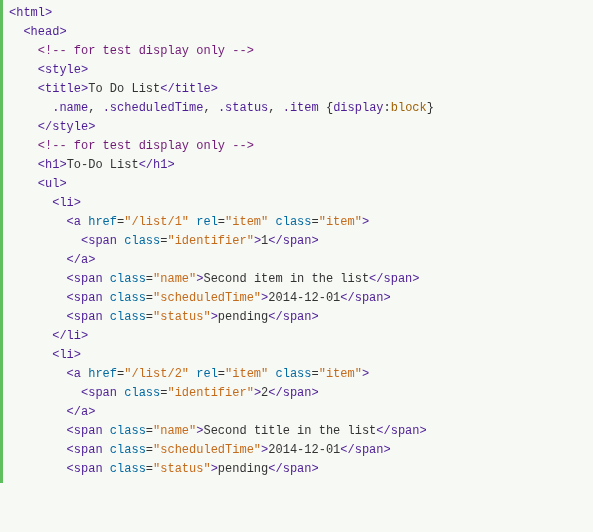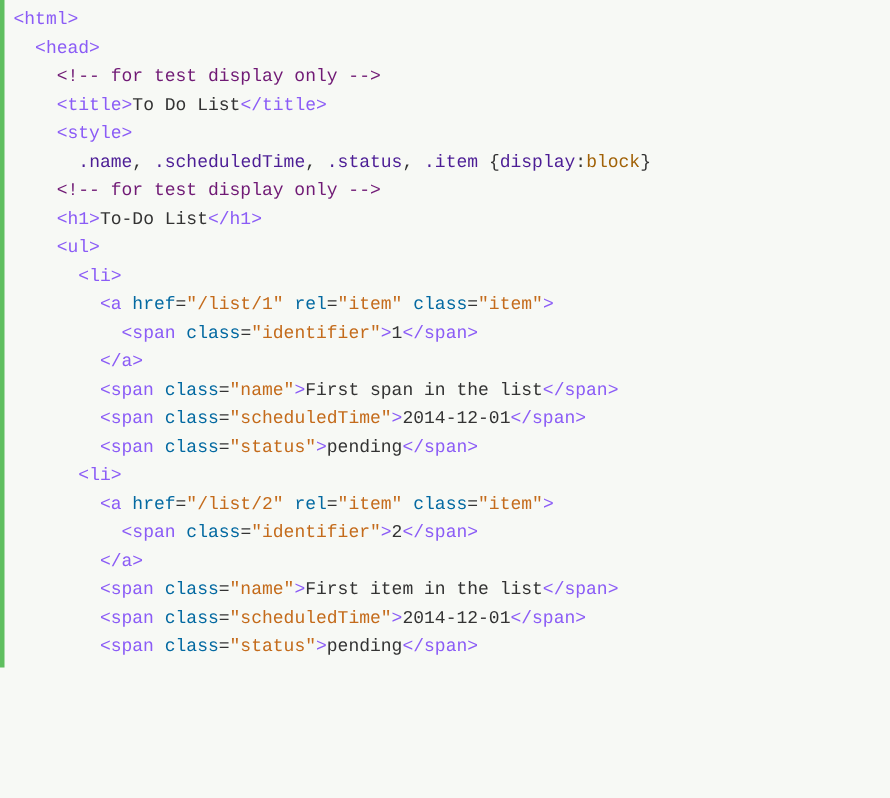--- a/index.html
+++ b/index.html
@@ -8,50 +8,52 @@
   border-left:3px solid #5fbf5f;
   font-family:Consolas,"Courier New",monospace;
   font-size:12px;
   line-height:19px;
   color:#333;
   padding:4px 0 4px 6px;
   width:593px;
   box-sizing:border-box;
 }
 .line{white-space:pre}
-.tag{color:#8b5cf6}
+.tag{color:#4c1d95}
 .attr{color:#0369a1}
 .eq{color:#333}
 .val{color:#c46b1b}
 .txt{color:#333}
 .cmt{color:#701a75}
 .prop{color:#4c1d95}
 .cssval{color:#a16207}
 .brace{color:#333}
 </style>
 </head>
 <body>
 
 <div id="code">
     <div class="line"><span></span><span class="tag">&lt;html&gt;</span></div>
     <div class="line"><span>  </span><span class="tag">&lt;head&gt;</span></div>
     <div class="line"><span>    </span><span class="cmt">&lt;!-- for test display only --&gt;</span></div>
+    <div class="line"><span>    </span><span class="tag">&lt;style&gt;</span></div>
     <div class="line"><span>    </span><span class="tag">&lt;title&gt;</span><span class="txt">To Do List</span><span class="tag">&lt;/title&gt;</span></div>
-    <div class="line"><span>    </span><span class="tag">&lt;style&gt;</span></div>
     <div class="line"><span>      </span><span class="prop">.name</span><span class="txt">, </span><span class="prop">.scheduledTime</span><span class="txt">, </span><span class="prop">.status</span><span class="txt">, </span><span class="prop">.item</span><span class="txt"> </span><span class="brace">{</span><span class="prop">display</span><span class="txt">:</span><span class="cssval">block</span><span class="brace">}</span></div>
+    <div class="line"><span>    </span><span class="tag">&lt;/style&gt;</span></div>
     <div class="line"><span>    </span><span class="cmt">&lt;!-- for test display only --&gt;</span></div>
     <div class="line"><span>    </span><span class="tag">&lt;h1&gt;</span><span class="txt">To-Do List</span><span class="tag">&lt;/h1&gt;</span></div>
     <div class="line"><span>    </span><span class="tag">&lt;ul&gt;</span></div>
     <div class="line"><span>      </span><span class="tag">&lt;li&gt;</span></div>
     <div class="line"><span>        </span><span class="tag">&lt;a </span><span class="attr">href</span><span class="eq">=</span><span class="val">"/list/1"</span><span class="tag"> </span><span class="attr">rel</span><span class="eq">=</span><span class="val">"item"</span><span class="tag"> </span><span class="attr">class</span><span class="eq">=</span><span class="val">"item"</span><span class="tag">&gt;</span></div>
     <div class="line"><span>          </span><span class="tag">&lt;span </span><span class="attr">class</span><span class="eq">=</span><span class="val">"identifier"</span><span class="tag">&gt;</span><span class="txt">1</span><span class="tag">&lt;/span&gt;</span></div>
     <div class="line"><span>        </span><span class="tag">&lt;/a&gt;</span></div>
-    <div class="line"><span>        </span><span class="tag">&lt;span </span><span class="attr">class</span><span class="eq">=</span><span class="val">"name"</span><span class="tag">&gt;</span><span class="txt">First span in the list</span><span class="tag">&lt;/span&gt;</span></div>
+    <div class="line"><span>        </span><span class="tag">&lt;span </span><span class="attr">class</span><span class="eq">=</span><span class="val">"name"</span><span class="tag">&gt;</span><span class="txt">Second item in the list</span><span class="tag">&lt;/span&gt;</span></div>
     <div class="line"><span>        </span><span class="tag">&lt;span </span><span class="attr">class</span><span class="eq">=</span><span class="val">"scheduledTime"</span><span class="tag">&gt;</span><span class="txt">2014-12-01</span><span class="tag">&lt;/span&gt;</span></div>
     <div class="line"><span>        </span><span class="tag">&lt;span </span><span class="attr">class</span><span class="eq">=</span><span class="val">"status"</span><span class="tag">&gt;</span><span class="txt">pending</span><span class="tag">&lt;/span&gt;</span></div>
+    <div class="line"><span>      </span><span class="tag">&lt;/li&gt;</span></div>
     <div class="line"><span>      </span><span class="tag">&lt;li&gt;</span></div>
     <div class="line"><span>        </span><span class="tag">&lt;a </span><span class="attr">href</span><span class="eq">=</span><span class="val">"/list/2"</span><span class="tag"> </span><span class="attr">rel</span><span class="eq">=</span><span class="val">"item"</span><span class="tag"> </span><span class="attr">class</span><span class="eq">=</span><span class="val">"item"</span><span class="tag">&gt;</span></div>
     <div class="line"><span>          </span><span class="tag">&lt;span </span><span class="attr">class</span><span class="eq">=</span><span class="val">"identifier"</span><span class="tag">&gt;</span><span class="txt">2</span><span class="tag">&lt;/span&gt;</span></div>
     <div class="line"><span>        </span><span class="tag">&lt;/a&gt;</span></div>
-    <div class="line"><span>        </span><span class="tag">&lt;span </span><span class="attr">class</span><span class="eq">=</span><span class="val">"name"</span><span class="tag">&gt;</span><span class="txt">First item in the list</span><span class="tag">&lt;/span&gt;</span></div>
+    <div class="line"><span>        </span><span class="tag">&lt;span </span><span class="attr">class</span><span class="eq">=</span><span class="val">"name"</span><span class="tag">&gt;</span><span class="txt">Second title in the list</span><span class="tag">&lt;/span&gt;</span></div>
     <div class="line"><span>        </span><span class="tag">&lt;span </span><span class="attr">class</span><span class="eq">=</span><span class="val">"scheduledTime"</span><span class="tag">&gt;</span><span class="txt">2014-12-01</span><span class="tag">&lt;/span&gt;</span></div>
     <div class="line"><span>        </span><span class="tag">&lt;span </span><span class="attr">class</span><span class="eq">=</span><span class="val">"status"</span><span class="tag">&gt;</span><span class="txt">pending</span><span class="tag">&lt;/span&gt;</span></div>
   </div>
 
 </body></html>

